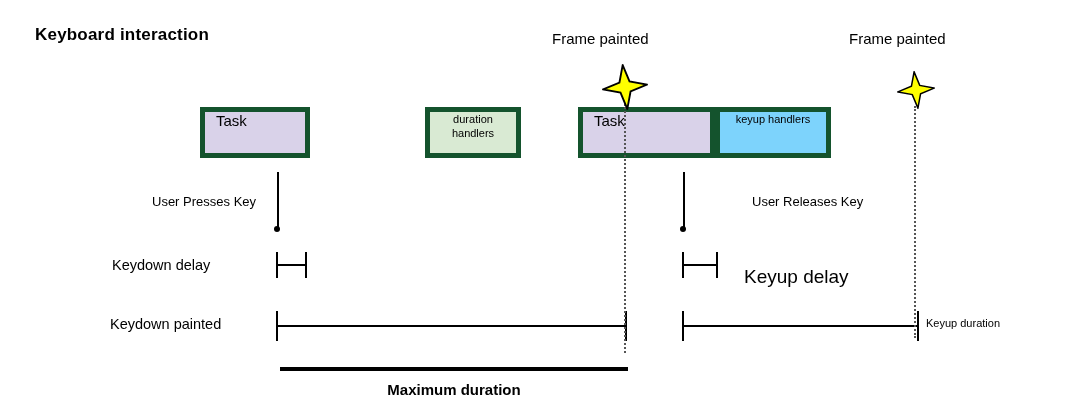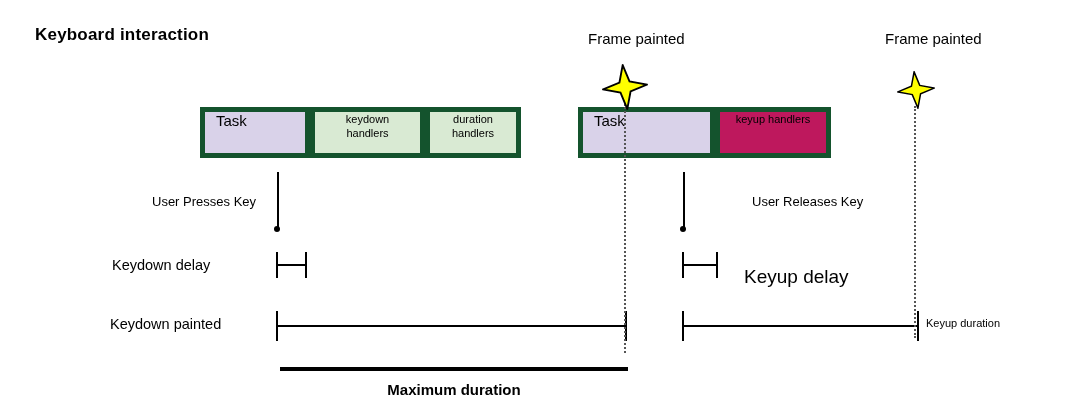--- a/index.html
+++ b/index.html
@@ -2,21 +2,21 @@
 <html><head>
 <meta charset="utf-8">
 <style>
   * { margin:0; padding:0; box-sizing:border-box; }
   html,body { background:#ffffff; }
   .stage {
     position:relative; width:1080px; height:420px; background:#ffffff;
     font-family:"Liberation Sans", sans-serif; color:#000; overflow:hidden;
   }
   .title { position:absolute; left:35px; top:25px; font-size:17px; font-weight:bold; letter-spacing:.2px; }
-  .frame-label { position:absolute; font-size:15px;margin-left:36px; }
+  .frame-label { position:absolute; font-size:15px; }
   .fp1 { left:552px; top:30px; }
   .fp2 { left:849px; top:30px; }
   .star { position:absolute; z-index:6; transform:rotate(-6deg); }
   .star1 { left:602px; top:64px; width:46px; height:46px; }
   .star2 { left:897px; top:71px; width:38px; height:38px; }
   .dotline { position:absolute; width:0; border-left:2px dotted #555; z-index:5; }
   .dl1 { left:624px; top:104px; height:249px; }
   .dl2 { left:914px; top:106px; height:232px; }
 
   .seg { position:absolute; top:107px; height:51px; border:5px solid #14532d; display:flex; align-items:flex-start; }
@@ -80,31 +80,28 @@
   <svg class="star star2" viewBox="0 0 100 100" aria-hidden="true">
     <path d="M50 2 L61 39 L98 50 L61 61 L50 98 L39 61 L2 50 L39 39 Z" stroke="#000" stroke-width="4" fill="#ffff00"></path>
   </svg>
 
   <div class="dotline dl1"></div>
   <div class="dotline dl2"></div>
 
   <div class="seg seg-task b1s1" style="background-color: rgb(217, 210, 233);">
     <span>Task</span>
   </div>
-  <div class="seg seg-handler b1s2" style="background-color: rgb(217, 234, 211);">
-    <span class="wrapnarrow">keydown handlers</span>
-  </div>
   <div class="seg seg-handler b1s3" style="background-color: rgb(217, 234, 211);">
     <span class="wrapnarrow">duration handlers</span>
   </div>
 
   <div class="seg seg-task b2s1" style="background-color: rgb(217, 210, 233);">
     <span>Task</span>
   </div>
-  <div class="seg seg-handler b2s2" style="background-color: #be185d;">
+  <div class="seg seg-handler b2s2" style="background-color: #7dd3fc;">
     <span>keyup handlers</span>
   </div>
 
   <div class="ann press-label">User Presses Key</div>
   <div class="vline press-vline"></div>
   <div class="dot press-dot"></div>
 
   <div class="ann release-label">User Releases Key</div>
   <div class="vline release-vline"></div>
   <div class="dot release-dot"></div>

